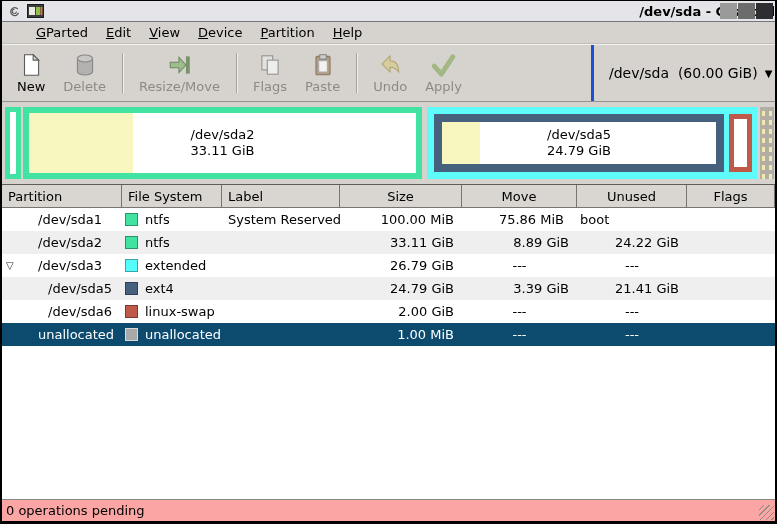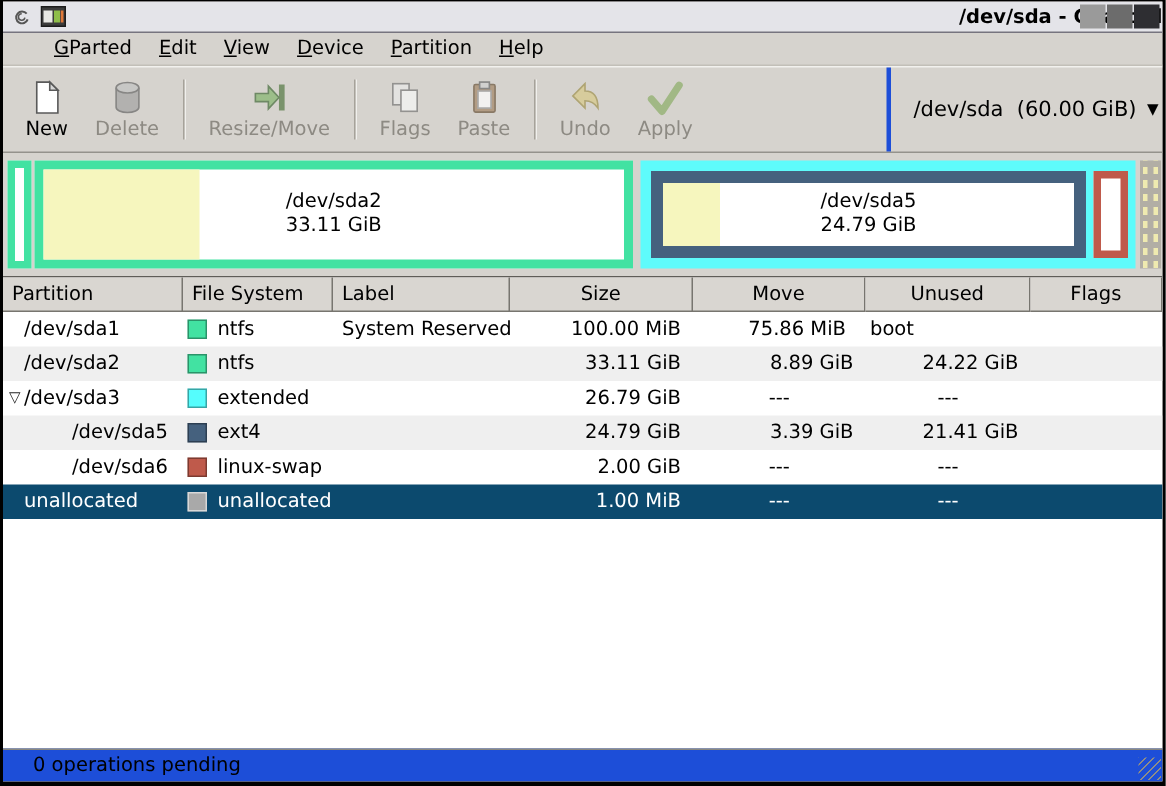--- a/index.html
+++ b/index.html
@@ -92,35 +92,35 @@
     font-size:13px; color:#000; display:flex; align-items:center; padding:0 6px;
     overflow:hidden; white-space:nowrap;
   }
   .th.center { justify-content:center; }
   .w0{width:120px;} .w1{width:100px;} .w2{width:118px;} .w3{width:122px;}
   .w4{width:115px;} .w5{width:110px;} .w6{flex:1;}
   .trow { display:flex; height:23px; font-size:13px; color:#000; }
   .trow.alt { background:#efefef; }
   .trow.selected { background:#0c4a6e; color:#fff; }
   .td { display:flex; align-items:center; overflow:hidden; white-space:nowrap; }
-  .td.part { position:relative; padding-left:14px; }
+  .td.part { position:relative; padding-left:36px; }
   .trow.lvl2 .td.part { padding-left:46px; }
   .expander { position:absolute; left:4px; top:50%; transform:translateY(-52%); font-size:10px; color:#222; }
   .td.fs { padding-left:3px; }
   .swatch { width:13px; height:13px; border:1px solid rgba(0,0,0,.35); margin-right:7px; flex:none; }
   .trow.selected .swatch { border-color:rgba(255,255,255,.55); }
   .td.lbl { padding-left:6px; }
   .td.num { justify-content:flex-end; padding-right:8px; }
   .td.dash { justify-content:center; padding-right:0; }
   .td.flags { padding-left:8px; }
   
   .statusbar {
     position:absolute; left:0; right:0; bottom:0; height:22px;
-    background:#1d4ed8; border-top:1px solid #8a887f;
-    display:flex; align-items:center; padding-left:20px; font-size:13px; color:#000;
+    background:#fca5a5; border-top:1px solid #8a887f;
+    display:flex; align-items:center; padding-left:4px; font-size:13px; color:#000;
   }
   .grip {
     position:absolute; right:1px; bottom:1px; width:15px; height:15px;
     background:repeating-linear-gradient(135deg,transparent 0 3px,#8f8d86 3px 4px);
   }
 </style>
 </head>
 <body>
 
 <div class="window">

